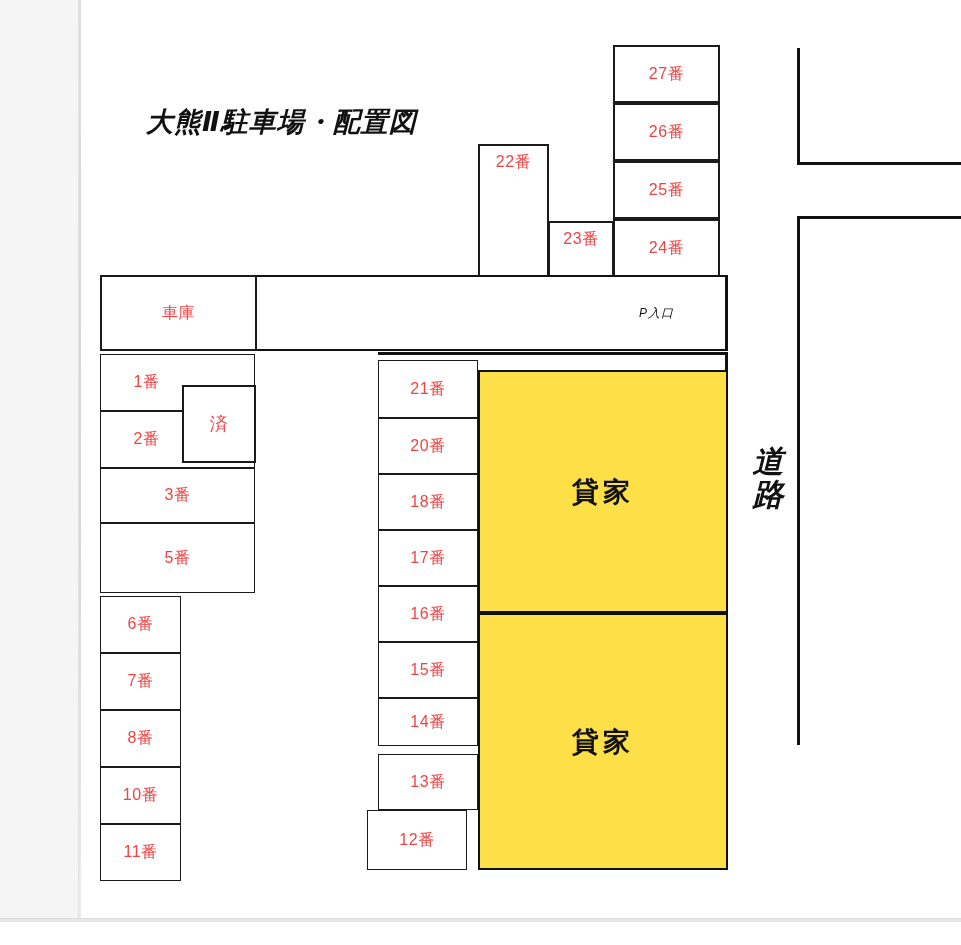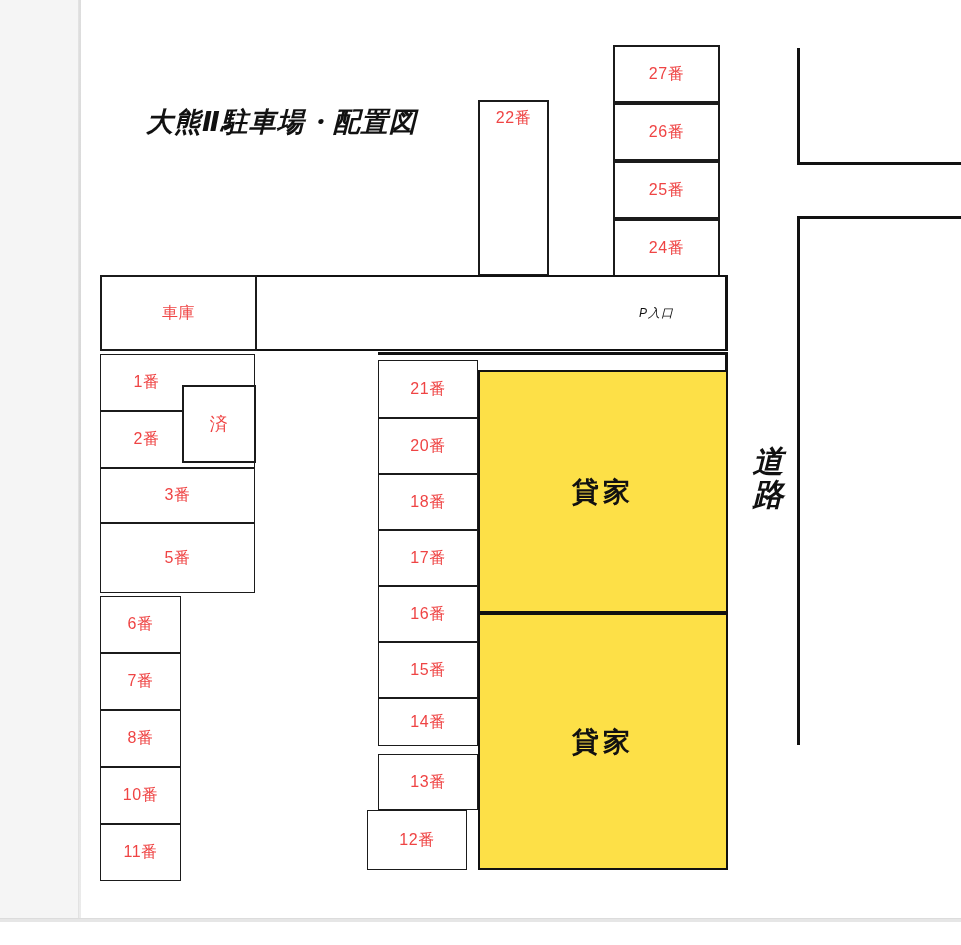--- a/index.html
+++ b/index.html
@@ -67,20 +67,21 @@
     letter-spacing: .5px;
     white-space: nowrap;
   }
   .cell.bold {
     border-width: 2px;
   }
   
   .cell.label-top {
     align-items: flex-start;
     padding-top: 6px;
+    margin-top: 44px;
   }
 
   .block {
     position: absolute;
     box-sizing: border-box;
     background: #fde047;
     border: 2px solid #111111;
     display: flex;
     align-items: center;
     justify-content: center;
@@ -164,20 +165,23 @@
   <div class="cell bold" style="left:613px; top:161px; width:107px; height:58px;">
     <span>25番</span>
   </div>
   <div class="cell bold" style="left:613px; top:219px; width:107px; height:58px;">
     <span>24番</span>
   </div>
 
   <div class="cell label-top bold" style="left:478px; top:100px; width:71px; height:176px;">
     <span>22番</span>
   </div>
+  <div class="cell label-top bold" style="left:548px; top:177px; width:66px; height:99px;">
+    <span>23番</span>
+  </div>
 
   <div class="rule" style="left:797px; top:48px;  width:3px;  height:117px;"></div>
   <div class="rule" style="left:797px; top:162px; width:164px; height:3px;"></div>
   <div class="rule" style="left:797px; top:216px; width:164px; height:3px;"></div>
   <div class="rule" style="left:797px; top:216px; width:3px;  height:529px;"></div>
 
   <div class="plain-text" id="road-label">
     <span>道</span>
     <span>路</span>
   </div>

